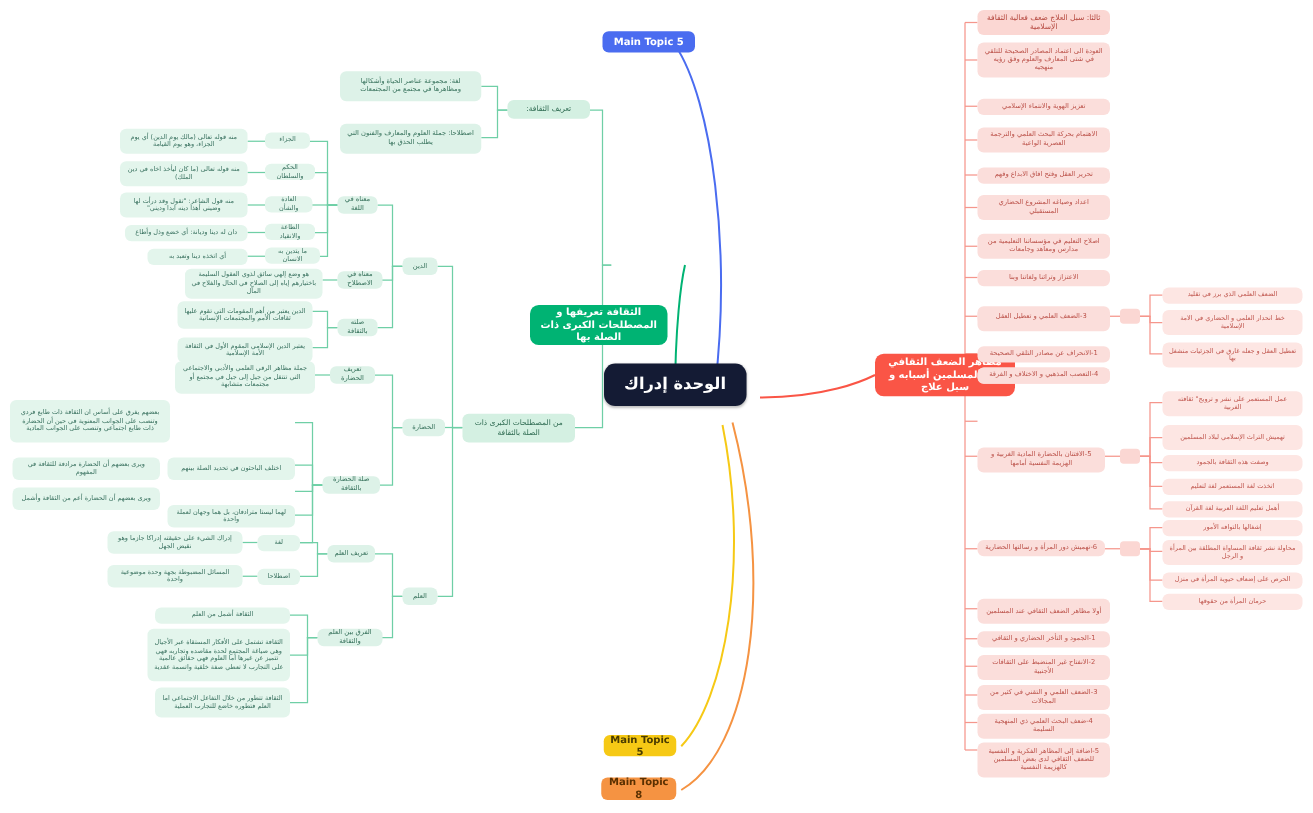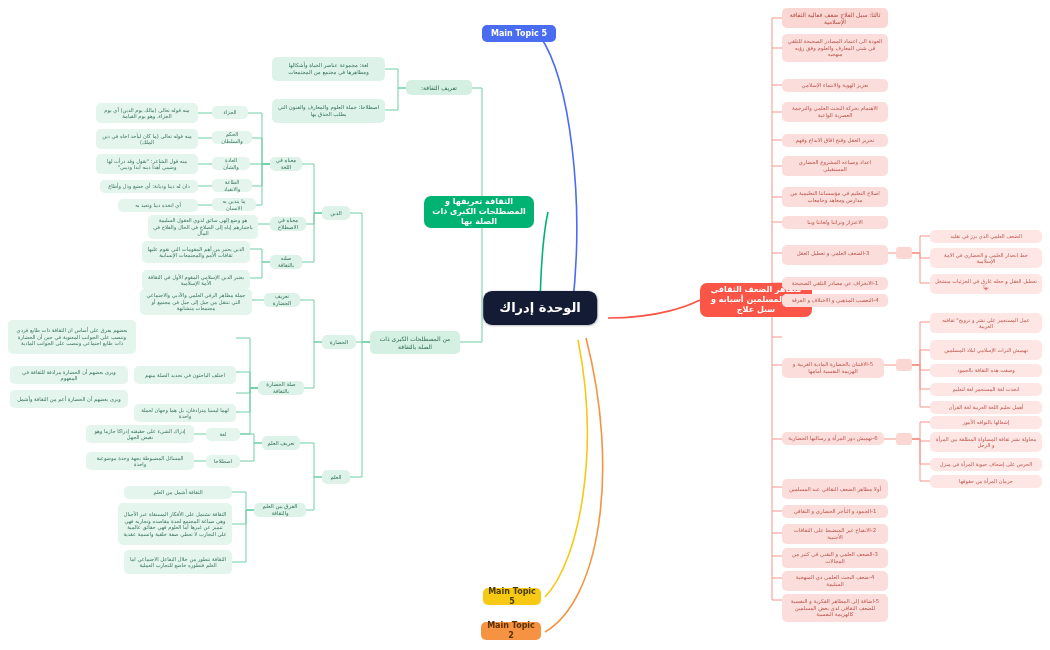--- a/index.html
+++ b/index.html
@@ -18,21 +18,21 @@
     direction:rtl;text-align:center;
     display:flex;align-items:center;justify-content:center;
     line-height:1.25;
     padding:3px 5px;
   }
   .node.root{
     background:#141b34;color:#ffffff;border-radius:9px;
     font-size:13px;font-weight:bold;padding:9px 16px;
     box-shadow:0 1px 2px rgba(0,0,0,.25);
   }
-  .node.m-green{background:#00b373;color:#ffffff;font-size:8px;font-weight:bold;border-radius:7px;}
+  .node.m-green{background:#00b373;color:#ffffff;font-size:8px;font-weight:bold;border-radius:7px;margin-top:48px;}
   .node.m-red{background:#fa5546;color:#ffffff;font-size:8px;font-weight:bold;border-radius:7px;}
   .node.m-blue{background:#4a6cf0;color:#ffffff;font-size:8px;font-weight:bold;border-radius:5px;direction:ltr;}
   .node.m-yellow{background:#f6c915;color:#4a3c00;font-size:8px;font-weight:bold;border-radius:5px;direction:ltr;}
   .node.m-orange{background:#f59342;color:#5a3000;font-size:8px;font-weight:bold;border-radius:5px;direction:ltr;}
 
   .node.g1{background:#d4f0e2;color:#2f6b52;font-size:6px;}
   .node.g2{background:#ddf2e8;color:#35705a;font-size:5.4px;}
   .node.g3{background:#e3f5ec;color:#3a7260;font-size:5.2px;}
 
   .node.r1{background:#fbd7d3;color:#b5483f;font-size:6px;}
@@ -144,21 +144,21 @@
     <path d="M912,439 L920,439 L920,464 L930,464" stroke="#f5968c" stroke-width="1" fill="none"></path>
     <path d="M912,439 L920,439 L920,481 L930,481" stroke="#f5968c" stroke-width="1" fill="none"></path>
   </svg>
 
   <div class="node root" style="left:540px;top:308px;transform:translate(-50%,-50%);">الوحدة إدراك</div>
 
   <div class="node m-green" style="left:424px;top:196px;width:110px;height:32px;">الثقافة تعريفها و المصطلحات الكبرى ذات الصلة بها</div>
   <div class="node m-red" style="left:700px;top:283px;width:112px;height:34px;">مظاهر الضعف الثقافي عند المسلمين أسبابه و سبل علاج</div>
   <div class="node m-blue" style="left:482px;top:25px;width:74px;height:17px;">Main Topic 5</div>
   <div class="node m-yellow" style="left:483px;top:588px;width:58px;height:17px;">Main Topic 5</div>
-  <div class="node m-orange" style="left:481px;top:622px;width:60px;height:18px;">Main Topic 2</div>
+  <div class="node m-orange" style="left:481px;top:622px;width:60px;height:18px;">Main Topic 8</div>
 
   <div class="node g1" style="left:406px;top:80px;width:66px;height:15px;">تعريف الثقافة:</div>
   <div class="node g2" style="left:272px;top:57px;width:113px;height:24px;">لغة: مجموعة عناصر الحياة وأشكالها ومظاهرها في مجتمع من المجتمعات</div>
   <div class="node g2" style="left:272px;top:99px;width:113px;height:24px;">اصطلاحا: جملة العلوم والمعارف والفنون التي يطلب الحذق بها</div>
 
   <div class="node g1" style="left:370px;top:331px;width:90px;height:23px;">من المصطلحات الكبرى ذات الصلة بالثقافة</div>
 
   <div class="node g2" style="left:322px;top:206px;width:28px;height:14px;">الدين</div>
   <div class="node g2" style="left:270px;top:157px;width:32px;height:14px;">معناه في اللغة</div>
   <div class="node g2" style="left:270px;top:217px;width:36px;height:14px;">معناه في الاصطلاح</div>

